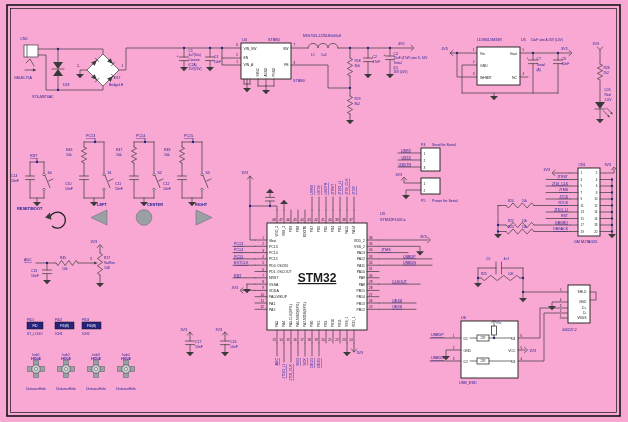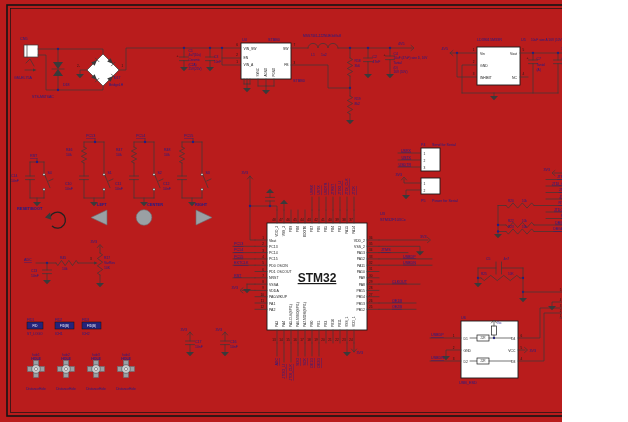--- a/index.html
+++ b/index.html
@@ -1,16 +1,16 @@
 <!DOCTYPE html>
 <html><head>
 <meta charset="utf-8">
 <style>
   body{margin:0;background:#ffffff}
-  #stage{width:562px;height:422px;background:#b91c1c;position:relative;font-family:"Liberation Sans",sans-serif;overflow:hidden}
+  #stage{width:628px;height:422px;background:#f9a8d4;position:relative;font-family:"Liberation Sans",sans-serif;overflow:hidden}
   svg{display:block}
   text{fill:#1c1c8f;font-family:"Liberation Sans",sans-serif}
   .bk{fill:#1a1a1a}
   .wh{fill:#ffffff}
   .u{text-decoration:underline}
   .b{font-weight:bold}
   .w{fill:none;stroke:#3a3a3a;stroke-width:.7;stroke-linecap:round;stroke-linejoin:round}
   .jd{fill:#1c1c8f;stroke:none}
   .gf{fill:#3a3a3a;stroke:none}
   .bx{fill:#ffffff;stroke:#1a1a1a;stroke-width:.9}

